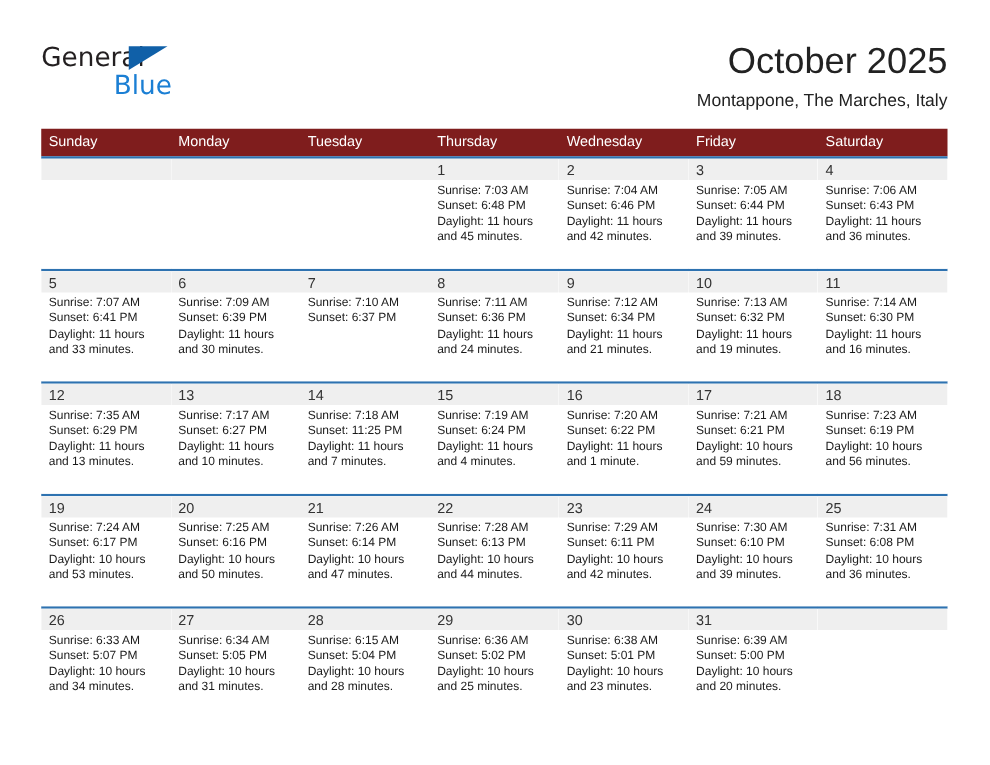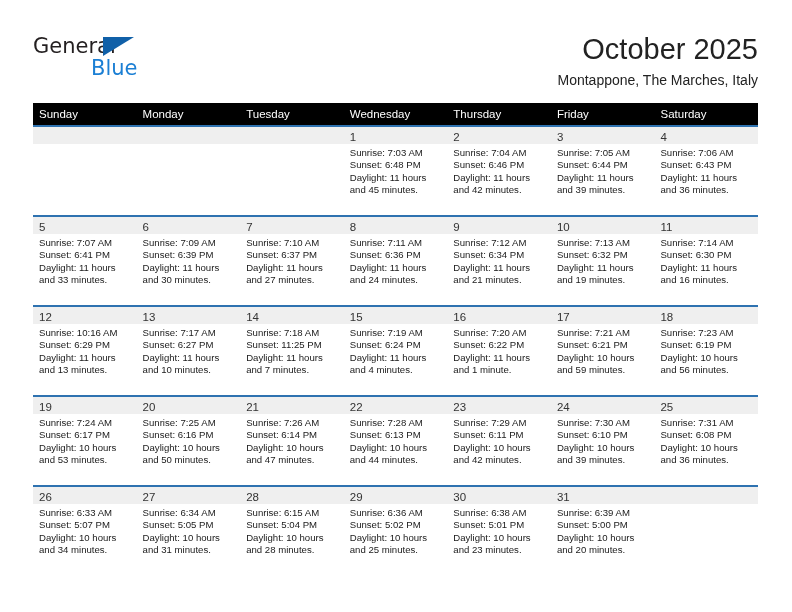--- a/index.html
+++ b/index.html
@@ -90,21 +90,21 @@
 
   
   .calendar {
     position: absolute;
     left: 33px;
     top: 103px;
     width: 725px;
   }
   .weekdays {
     display: flex;
-    background: #000000;
+    background: #7f1d1d;
     height: 22px;
   }
   .weekday {
     flex: 1 1 0;
     color: #ffffff;
     font-size: 11.5px;
     line-height: 22px;
     padding-left: 6px;
     box-sizing: border-box;
     white-space: nowrap;
@@ -173,22 +173,22 @@
     </div>
 
   </div>
 
   <div class="calendar">
 
     <div class="weekdays">
       <div class="weekday">Sunday</div>
       <div class="weekday">Monday</div>
       <div class="weekday">Tuesday</div>
+      <div class="weekday">Thursday</div>
       <div class="weekday">Wednesday</div>
-      <div class="weekday">Thursday</div>
       <div class="weekday">Friday</div>
       <div class="weekday">Saturday</div>
     </div>
 
     <div class="week">
       <div class="day-cell empty">
         <div class="daynum-band"><span class="daynum"></span></div>
       </div>
       <div class="day-cell empty">
         <div class="daynum-band"><span class="daynum"></span></div>
@@ -245,21 +245,20 @@
           <div class="info-line">Sunrise: 7:09 AM</div>
           <div class="info-line">Sunset: 6:39 PM</div>
           <div class="info-line wrap">Daylight: 11 hours and 30 minutes.</div>
         </div>
       </div>
       <div class="day-cell">
         <div class="daynum-band"><span class="daynum">7</span></div>
         <div class="day-info">
           <div class="info-line">Sunrise: 7:10 AM</div>
           <div class="info-line">Sunset: 6:37 PM</div>
-          <div class="info-line wrap">Daylight: 11 hours and 27 minutes.</div>
         </div>
       </div>
       <div class="day-cell">
         <div class="daynum-band"><span class="daynum">8</span></div>
         <div class="day-info">
           <div class="info-line">Sunrise: 7:11 AM</div>
           <div class="info-line">Sunset: 6:36 PM</div>
           <div class="info-line wrap">Daylight: 11 hours and 24 minutes.</div>
         </div>
       </div>
@@ -286,21 +285,21 @@
           <div class="info-line">Sunset: 6:30 PM</div>
           <div class="info-line wrap">Daylight: 11 hours and 16 minutes.</div>
         </div>
       </div>
     </div>
 
     <div class="week">
       <div class="day-cell">
         <div class="daynum-band"><span class="daynum">12</span></div>
         <div class="day-info">
-          <div class="info-line">Sunrise: 10:16 AM</div>
+          <div class="info-line">Sunrise: 7:35 AM</div>
           <div class="info-line">Sunset: 6:29 PM</div>
           <div class="info-line wrap">Daylight: 11 hours and 13 minutes.</div>
         </div>
       </div>
       <div class="day-cell">
         <div class="daynum-band"><span class="daynum">13</span></div>
         <div class="day-info">
           <div class="info-line">Sunrise: 7:17 AM</div>
           <div class="info-line">Sunset: 6:27 PM</div>
           <div class="info-line wrap">Daylight: 11 hours and 10 minutes.</div>

